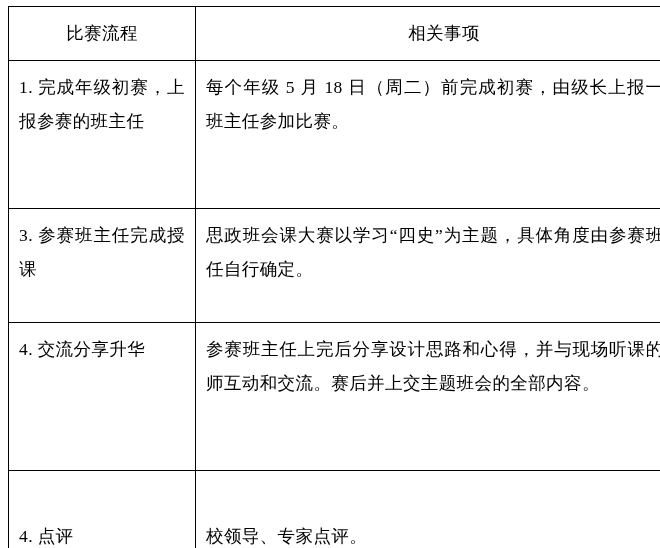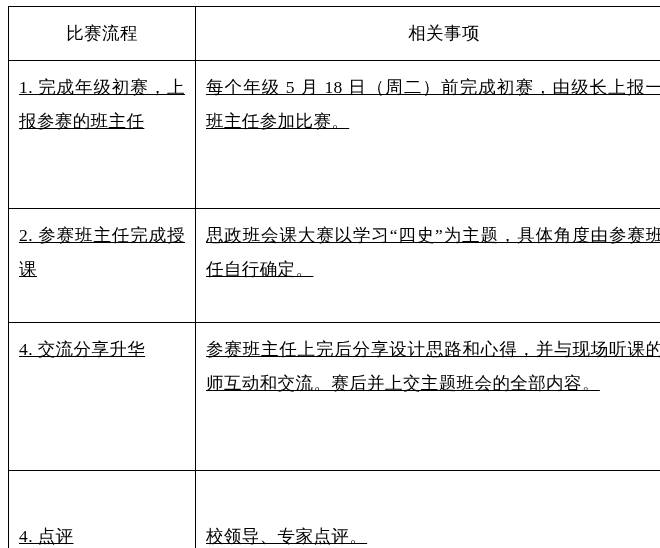--- a/index.html
+++ b/index.html
@@ -46,21 +46,20 @@
     line-height: 1.5;
     height: 30px;
   }
   .header-row td .htext {
     display: block;
   }
   .cell-text {
     display: block;
     text-align: justify;
     text-justify: inter-ideograph;
-    text-decoration: underline;
   }
   .row-1 td { height: 128px; }
   .row-2 td { height: 94px; }
   .row-3 td { height: 128px; }
   .row-4 td { height: 46px; }
   .row-4 td .cell-text { line-height: 1.6; margin-top: 42px; }
 </style>
 </head>
 <body>
 
@@ -78,21 +77,21 @@
       <tr class="row-1">
         <td class="col-stage">
           <span class="cell-text">1. 完成年级初赛，上报参赛的班主任</span>
         </td>
         <td class="col-detail">
           <span class="cell-text">每个年级 5 月 18 日（周二）前完成初赛，由级长上报一名班主任参加比赛。</span>
         </td>
       </tr>
       <tr class="row-2">
         <td class="col-stage">
-          <span class="cell-text">2. 参赛班主任完成授课</span>
+          <span class="cell-text">3. 参赛班主任完成授课</span>
         </td>
         <td class="col-detail">
           <span class="cell-text">思政班会课大赛以学习“四史”为主题，具体角度由参赛班主任自行确定。</span>
         </td>
       </tr>
       <tr class="row-3">
         <td class="col-stage">
           <span class="cell-text">4. 交流分享升华</span>
         </td>
         <td class="col-detail">

